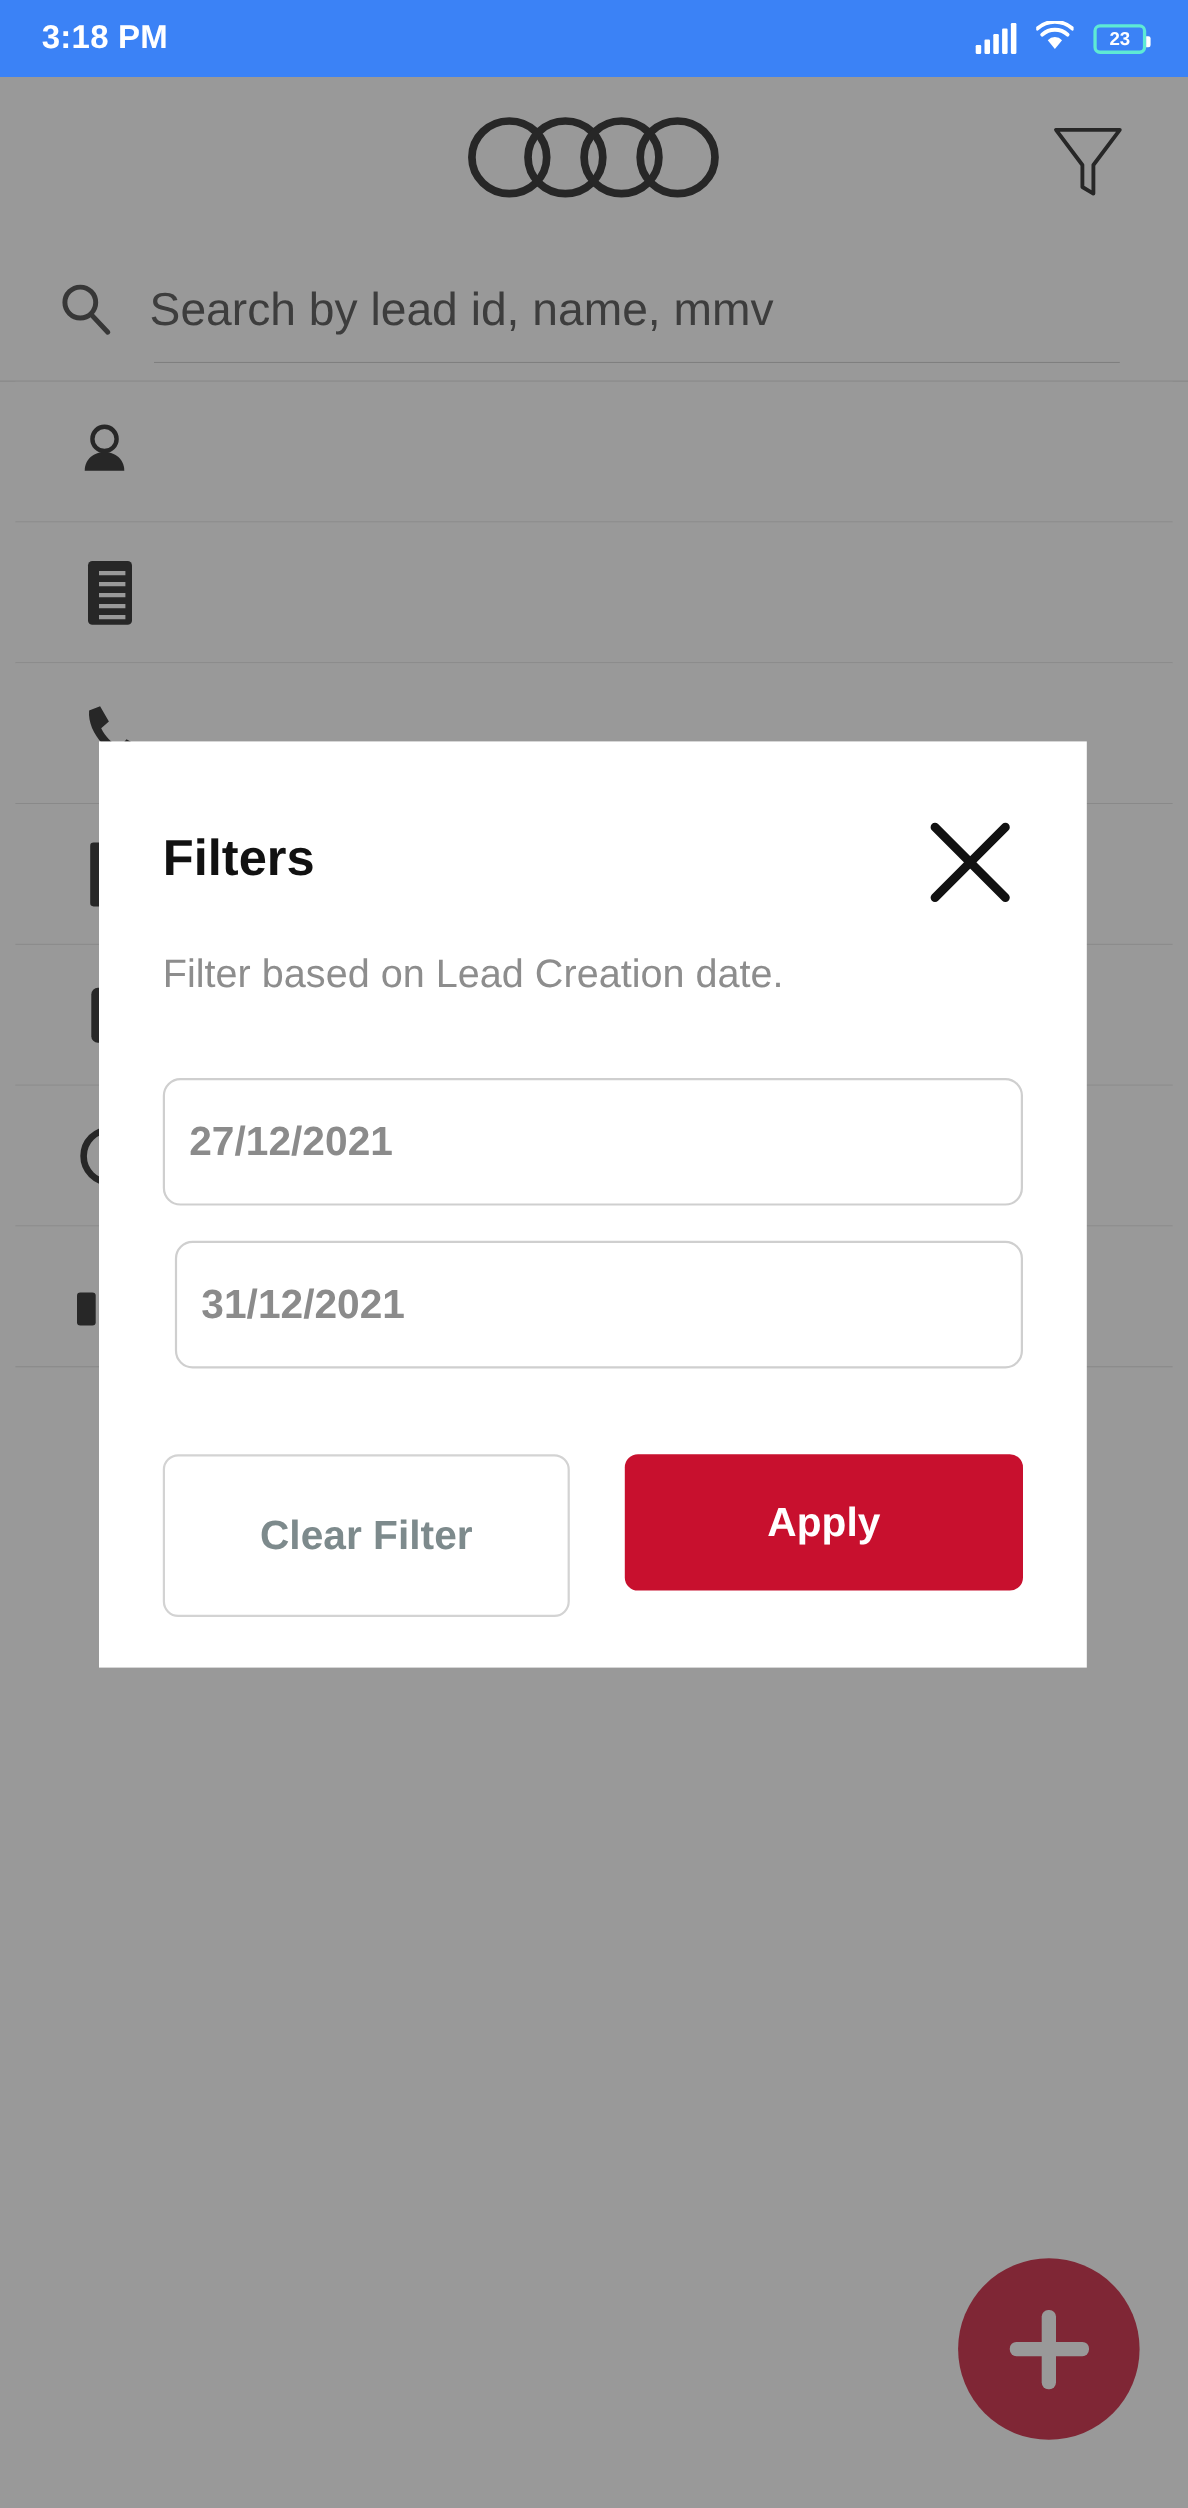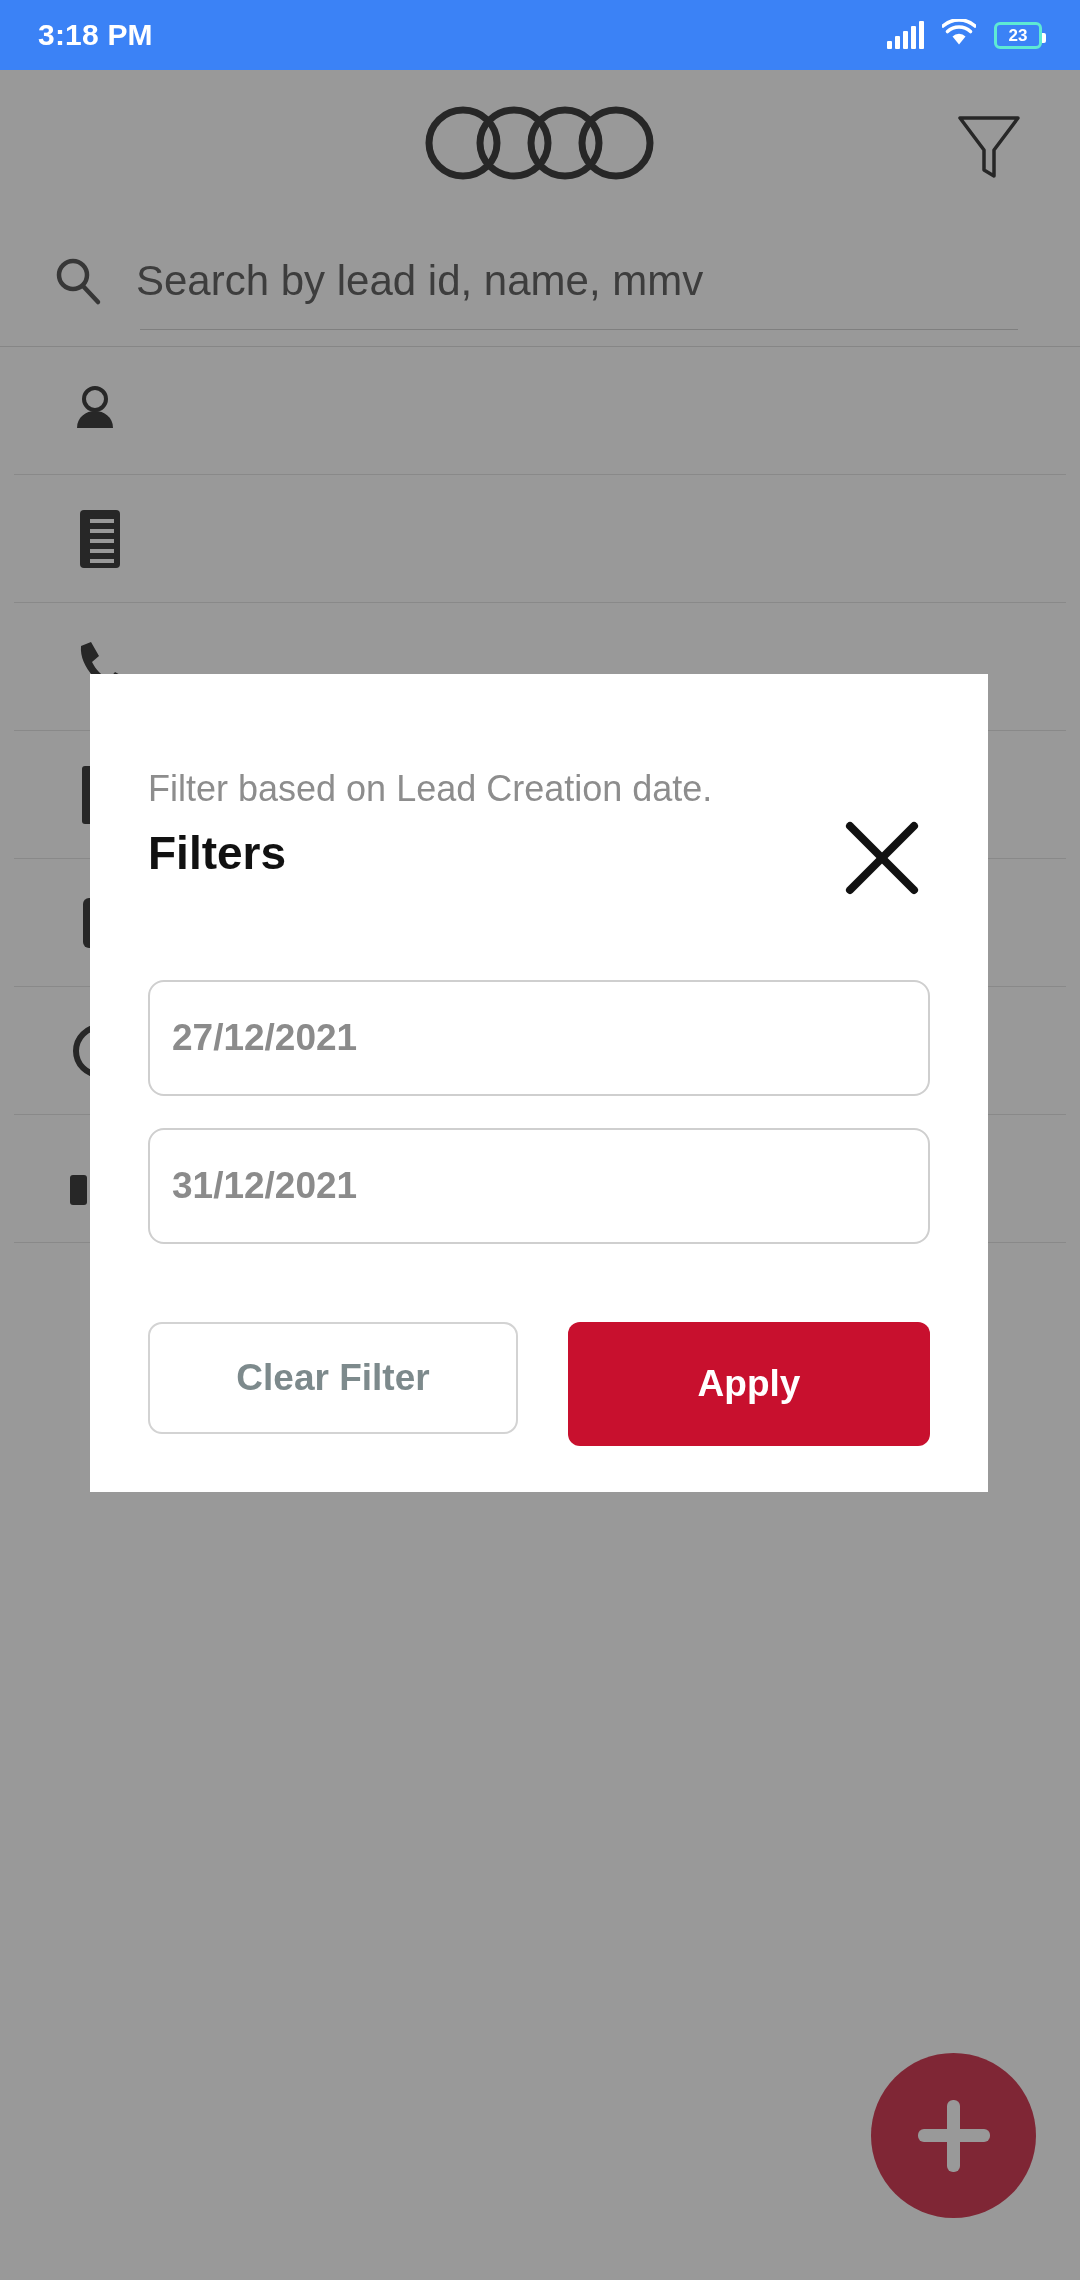--- a/index.html
+++ b/index.html
@@ -160,29 +160,29 @@
   .date-field {
     margin-top: 0;
     height: 116px;
     border: 2px solid #cfcfcf;
     border-radius: 16px;
     display: flex; align-items: center;
     padding-left: 22px;
     background: #fff;
   }
   #date-from-field { margin-top: 74px; }
-  #date-to-field { margin-top: 32px; }
+  #date-to-field { margin-top: 32px; margin-left: 11px; }
   .date-value { font-size: 37px; font-weight: bold; color: #8b8b8b; }
 
   #dialog-actions {
     margin-top: 78px;
     display: flex; gap: 0; justify-content: space-between;
   }
   #clear-filter-button {
-    width: 370px; height: 112px;
+    width: 370px; height: 148px;
     border: 2px solid #d3d3d3; border-radius: 14px;
     background: #ffffff;
     display: flex; align-items: center; justify-content: center;
     font-size: 37px; font-weight: bold; color: #7d8a8c;
     cursor: pointer;
   }
   #apply-button {
     width: 362px; height: 124px;
     border: none; border-radius: 12px;
     background: #C8102E;
@@ -339,32 +339,32 @@
       <span class="plus-h"></span>
       <span class="plus-v"></span>
     </div>
 
   </div>
 
   <div id="scrim"></div>
 
   <div id="filter-dialog">
 
-    <div id="dialog-subtitle">Filter based on Lead Creation date.</div>
-
     <div id="dialog-header">
       <div id="dialog-title">Filters</div>
       <span id="dialog-close">
         <svg width="96" height="96" viewBox="0 0 96 96">
           <line x1="16" y1="16" x2="80" y2="80" stroke="#111" stroke-width="8" stroke-linecap="round"></line>
           <line x1="80" y1="16" x2="16" y2="80" stroke="#111" stroke-width="8" stroke-linecap="round"></line>
         </svg>
       </span>
     </div>
 
+    <div id="dialog-subtitle">Filter based on Lead Creation date.</div>
+
     <div id="date-from-field" class="date-field">
       <span class="date-value">27/12/2021</span>
     </div>
 
     <div id="date-to-field" class="date-field">
       <span class="date-value">31/12/2021</span>
     </div>
 
     <div id="dialog-actions">
       <div id="clear-filter-button">Clear Filter</div>

